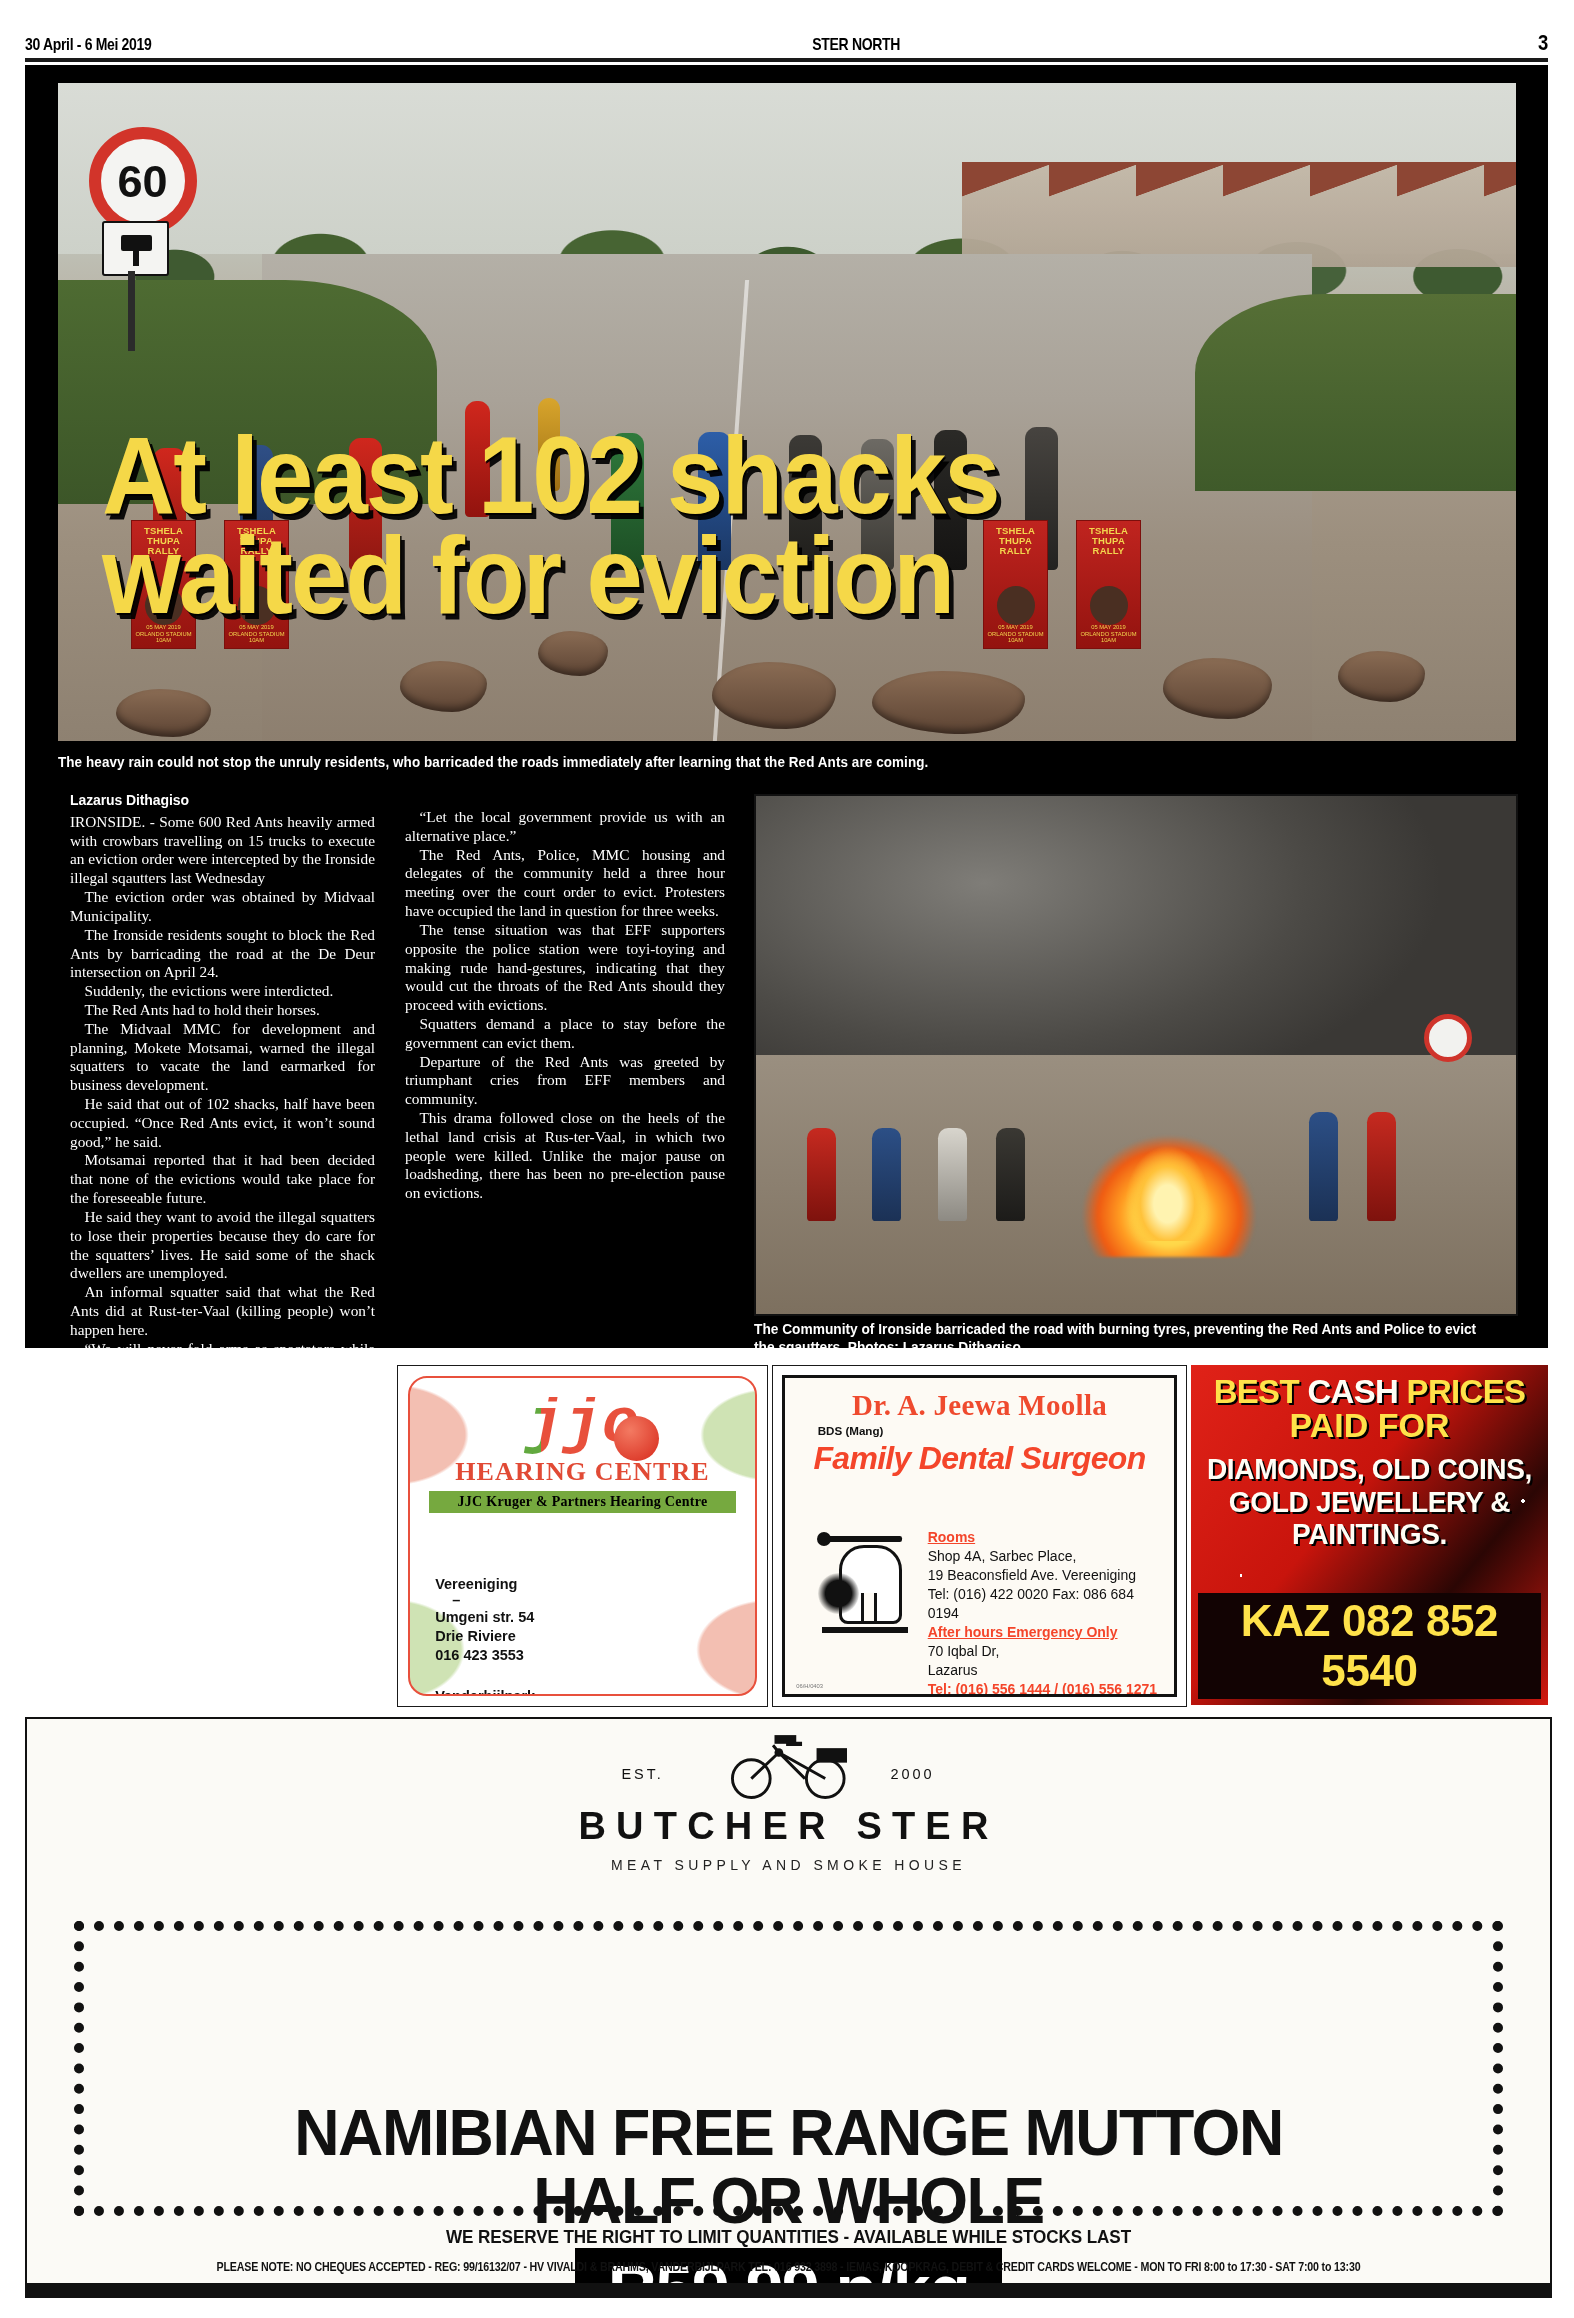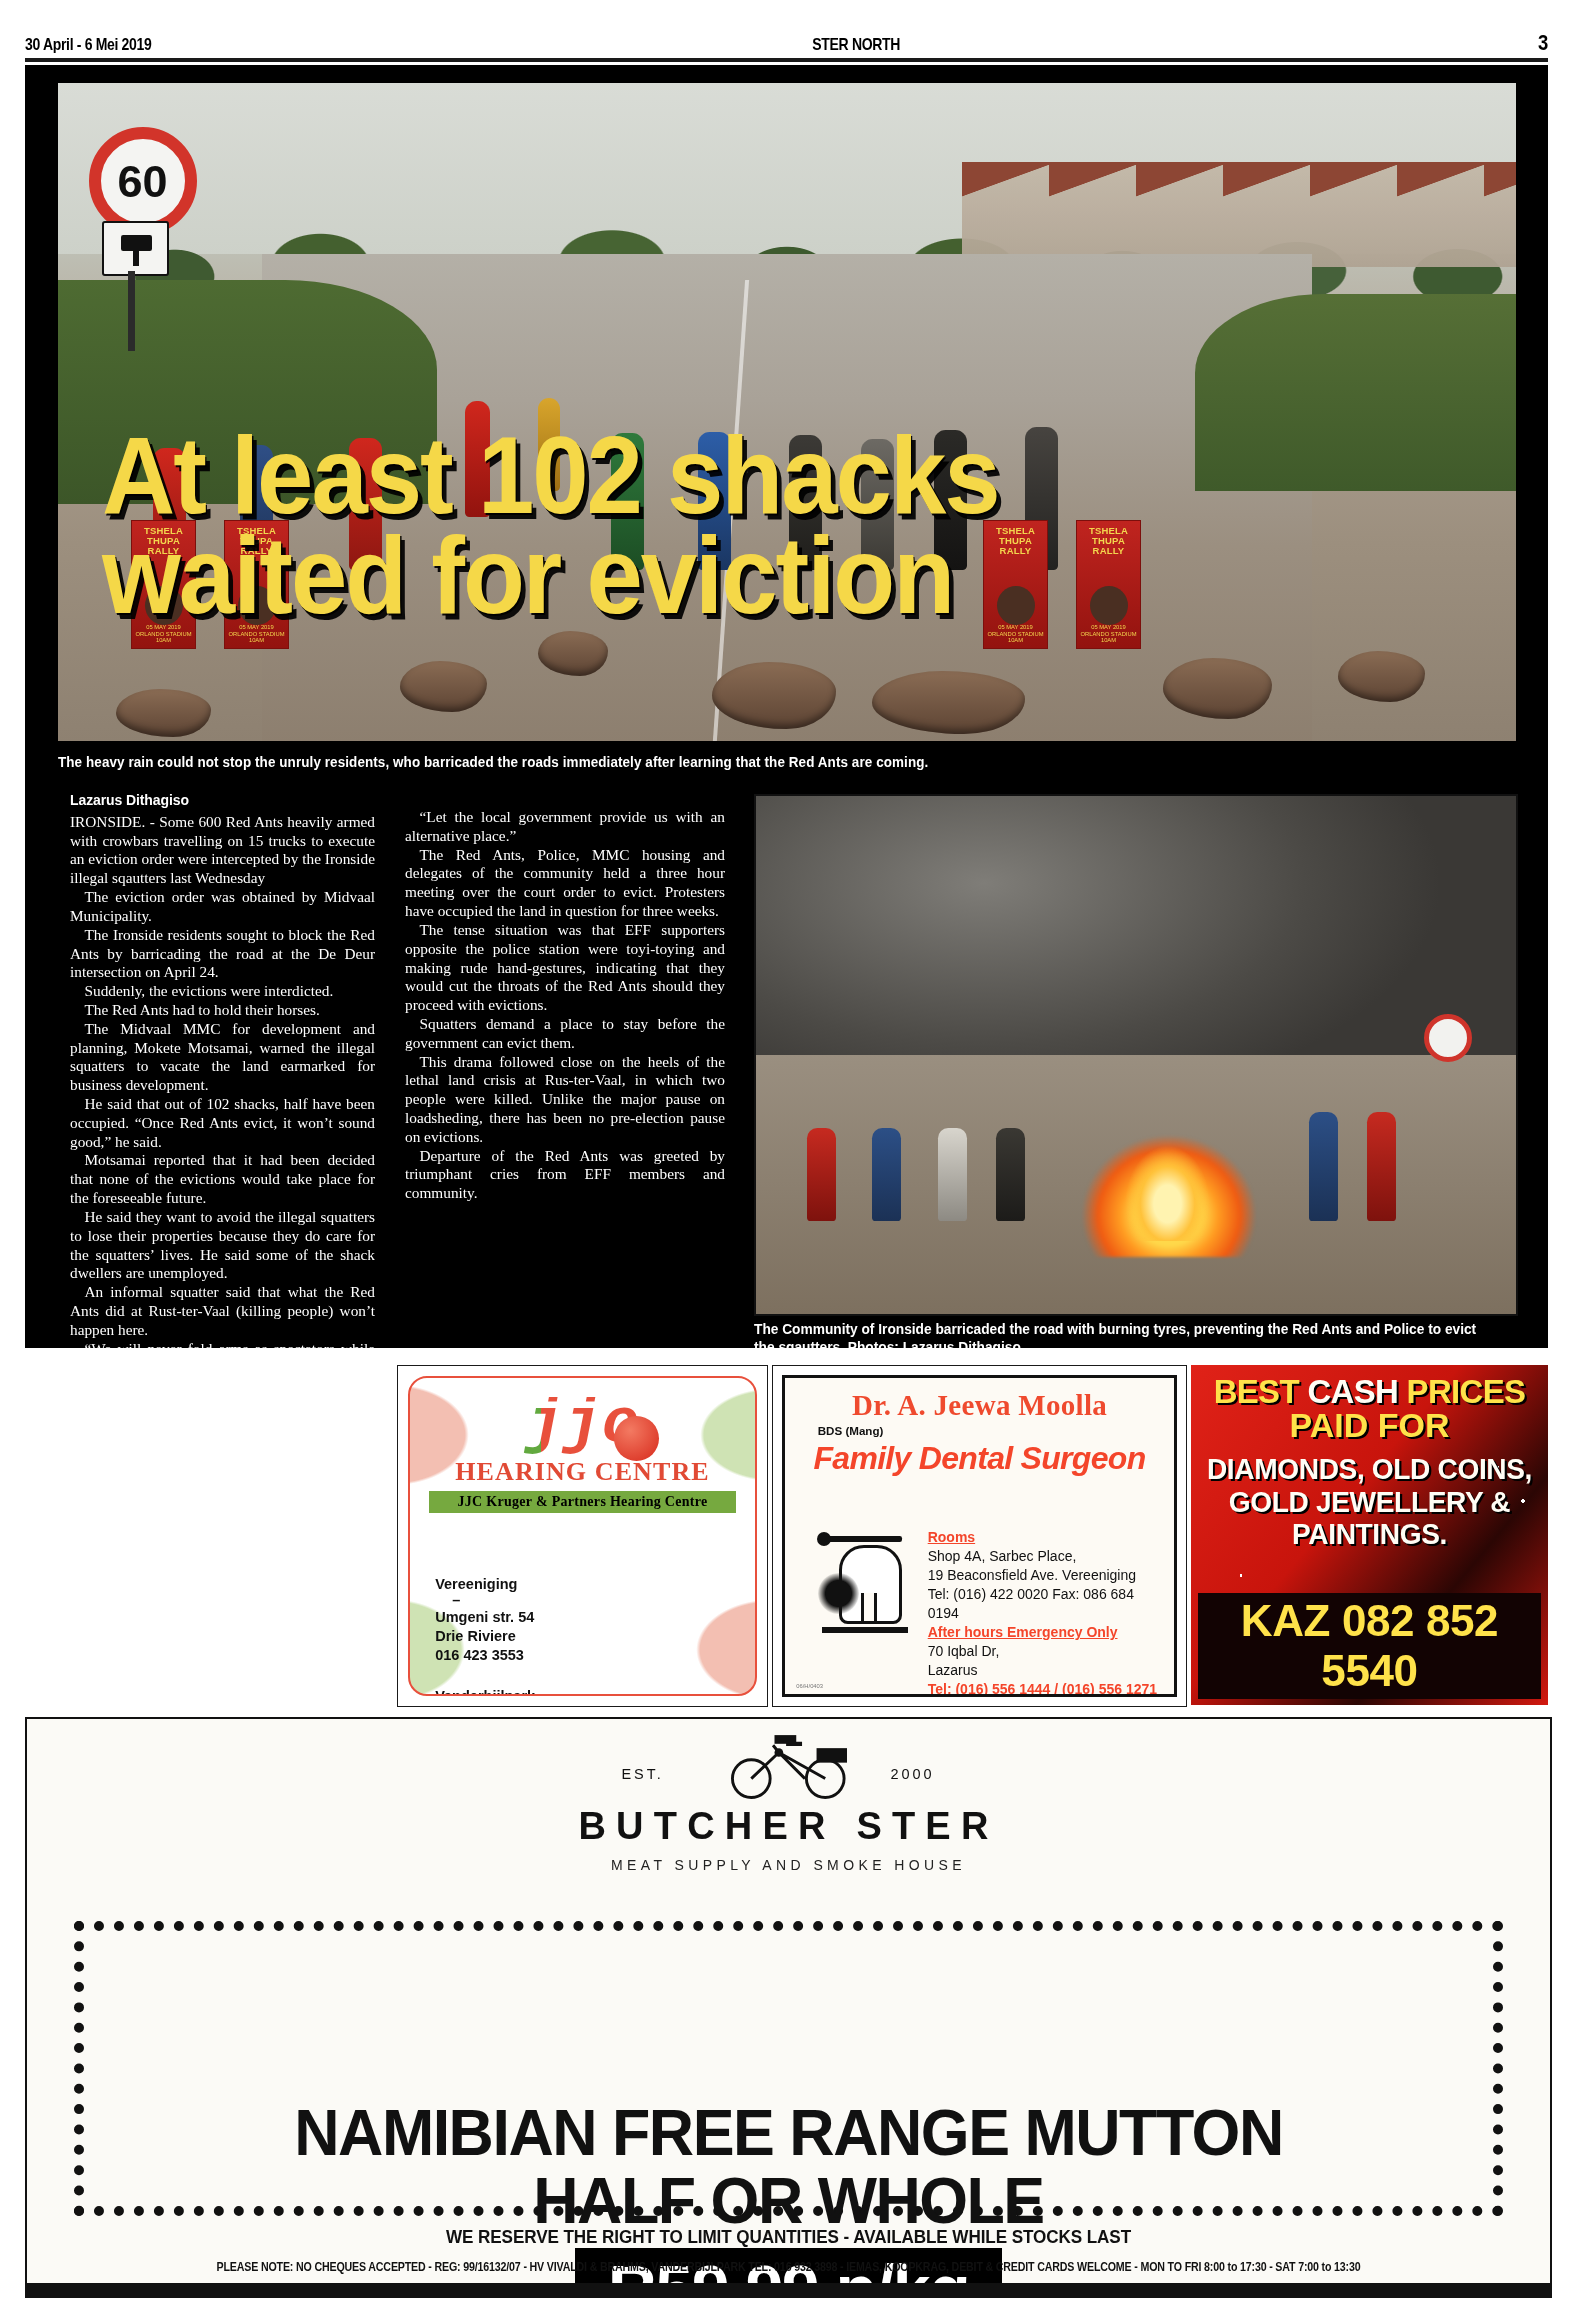--- a/index.html
+++ b/index.html
@@ -365,22 +365,22 @@
       <p>He said they want to avoid the illegal squatters to lose their properties because they do care for the squatters’ lives. He said some of the shack dwellers are unemployed.</p>
       <p>An informal squatter said that what the Red Ants did at Rust-ter-Vaal (killing people) won’t happen here.</p>
       <p>“We will never fold arms as spectators while they confiscate what we worked so hard for. We are not doing anything wrong.</p>
     </div>
 
     <div class="col" id="col2">
       <p>“Let the local government provide us with an alternative place.”</p>
       <p>The Red Ants, Police, MMC housing and delegates of the community held a three hour meeting over the court order to evict. Protesters have occupied the land in question for three weeks.</p>
       <p>The tense situation was that EFF supporters opposite the police station were toyi-toying and making rude hand-gestures, indicating that they would cut the throats of the Red Ants should they proceed with evictions.</p>
       <p>Squatters demand a place to stay before the government can evict them.</p>
+      <p>Departure of the Red Ants was greeted by triumphant cries from EFF members and community.</p>
       <p>This drama followed close on the heels of the lethal land crisis at Rus-ter-Vaal, in which two people were killed. Unlike the major pause on loadsheding, there has been no pre-election pause on evictions.</p>
-      <p>Departure of the Red Ants was greeted by triumphant cries from EFF members and community.</p>
     </div>
 
     <div class="photo2">
       <div class="smoke"></div>
       <div class="ground2"></div>
       <div class="fire"></div>
       <div class="fire2"></div>
       <div class="p2fig" style="left:51px;background:linear-gradient(#c62a20,#7e120d);"></div>
       <div class="p2fig" style="left:116px;background:linear-gradient(#2c4f86,#1b3155);"></div>
       <div class="p2fig" style="left:182px;background:linear-gradient(#d8d5cd,#8d8a83);"></div>

